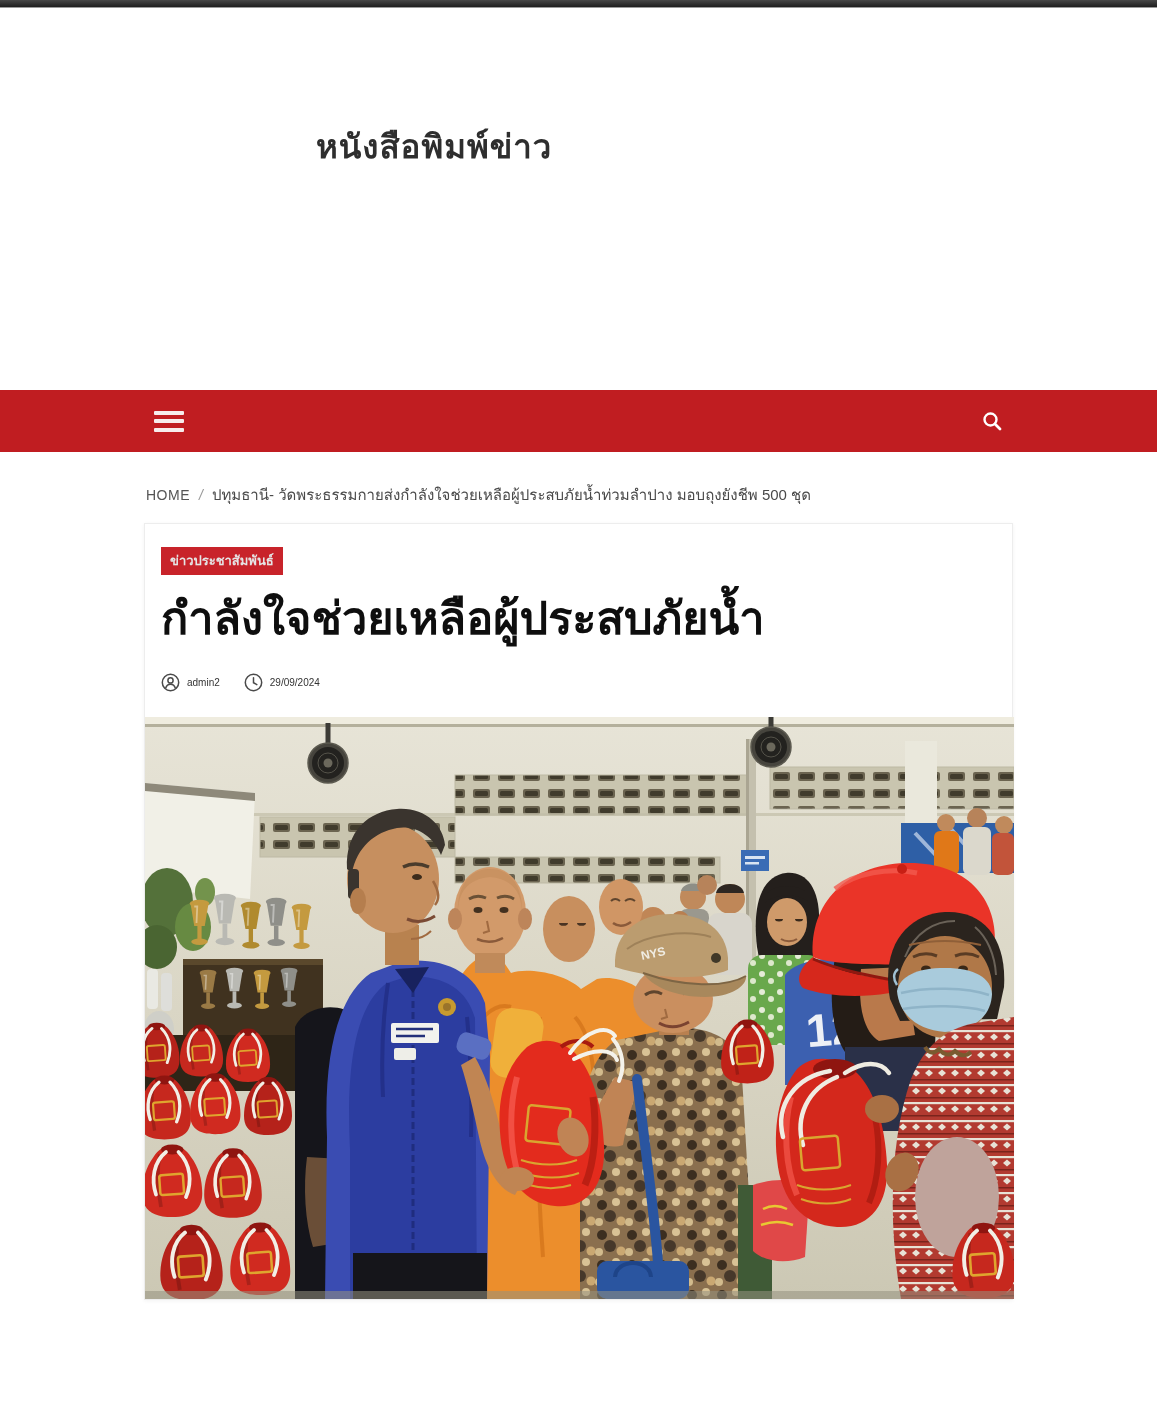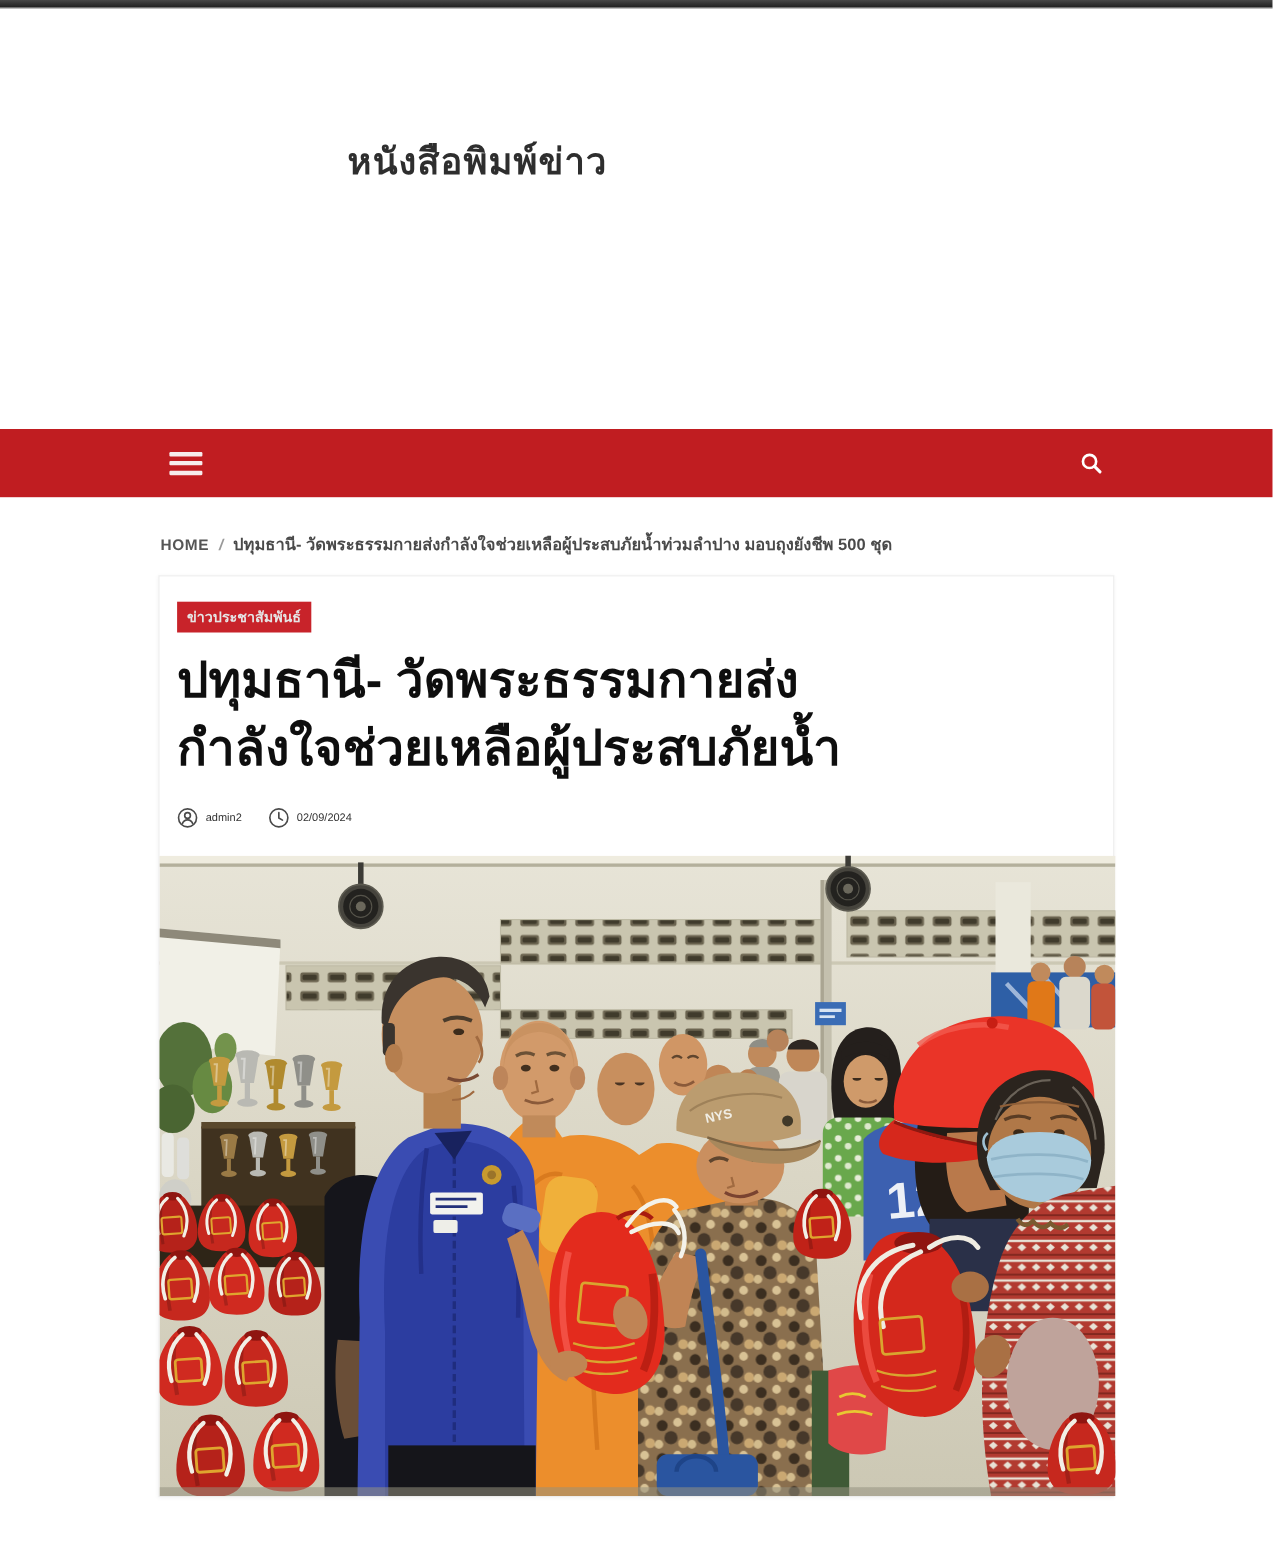--- a/index.html
+++ b/index.html
@@ -25,21 +25,21 @@
   .nav-inner { width:869px; height:100%; margin:0 auto; display:flex;
     align-items:center; justify-content:space-between; padding:0 10px; }
   .hamburger { width:30px; height:21px; display:flex; flex-direction:column;
     justify-content:space-between; cursor:pointer; background:none; border:none; }
   .hamburger span { display:block; height:4px; border-radius:1px; background:#f7ecec; }
   .search-btn { background:none; border:none; cursor:pointer; display:flex;
     align-items:center; }
 
   .content { width:869px; margin:0 auto; }
   .breadcrumb { padding:31px 2px 0; display:flex; align-items:baseline; gap:9px;
-    margin-bottom:16px;font-weight:bold; }
+    margin-bottom:16px; }
   .crumb-home { font-size:14px; color:#555; letter-spacing:.5px; text-decoration:none; }
   .crumb-sep { font-size:14px; color:#999; font-style:italic; }
   .crumb-current { font-size:15px; color:#4a4a4a; white-space:nowrap; overflow:hidden; }
 
   .article-card { background:#fff; border:1px solid #ededed;
     box-shadow:0 1px 4px rgba(0,0,0,.05); }
   .card-pad { padding:23px 16px 0; }
   .category-badge { display:inline-block; background:#c8232a; color:#e5e5e5;
     font-size:13px; font-weight:bold; padding:3px 9px 4px; cursor:pointer;
     border:none; }
@@ -84,39 +84,38 @@
     <a class="crumb-home" href="#">HOME</a>
     <span class="crumb-sep">/</span>
     <span class="crumb-current">ปทุมธานี- วัดพระธรรมกายส่งกำลังใจช่วยเหลือผู้ประสบภัยน้ำท่วมลำปาง มอบถุงยังชีพ 500 ชุด</span>
   </div>
 
   <article class="article-card">
     <div class="card-pad">
       <button class="category-badge">ข่าวประชาสัมพันธ์</button>
 
       <h1 class="article-title">
-        <span style="display:block">ปทุมธานี- วัดพระธรรมกายส่ง</span>
         <span style="display:block">กำลังใจช่วยเหลือผู้ประสบภัยน้ำ</span>
       </h1>
 
       <div class="meta-row">
         <span class="meta-item author-link">
           <svg width="19" height="19" viewBox="0 0 19 19">
             <circle cx="9.5" cy="9.5" r="8.2" fill="none" stroke="#4a4a4a" stroke-width="1.5"></circle>
             <circle cx="9.5" cy="7.4" r="2.6" fill="none" stroke="#4a4a4a" stroke-width="1.5"></circle>
             <path d="M4.6,15.2 C5.6,12.3 7.4,11.3 9.5,11.3 C11.6,11.3 13.4,12.3 14.4,15.2" fill="none" stroke="#4a4a4a" stroke-width="1.5"></path>
           </svg>
           <span>admin2</span>
         </span>
         <span class="meta-item">
           <svg width="19" height="19" viewBox="0 0 19 19">
             <circle cx="9.5" cy="9.5" r="8.2" fill="none" stroke="#4a4a4a" stroke-width="1.5"></circle>
             <path d="M9.5,4.8 L9.5,9.7 L12.8,11.6" fill="none" stroke="#4a4a4a" stroke-width="1.5" stroke-linecap="round"></path>
           </svg>
-          <span>02/09/2024</span>
+          <span>29/09/2024</span>
         </span>
       </div>
     </div>
 
     <svg class="article-photo" viewBox="0 0 869 582" preserveAspectRatio="none">
       <defs>
         <linearGradient id="wallGrad" x1="0" y1="0" x2="0" y2="1">
           <stop offset="0" stop-color="#e7e4d7"></stop>
           <stop offset=".5" stop-color="#dad6c5"></stop>
           <stop offset="1" stop-color="#ccc8b4"></stop>

